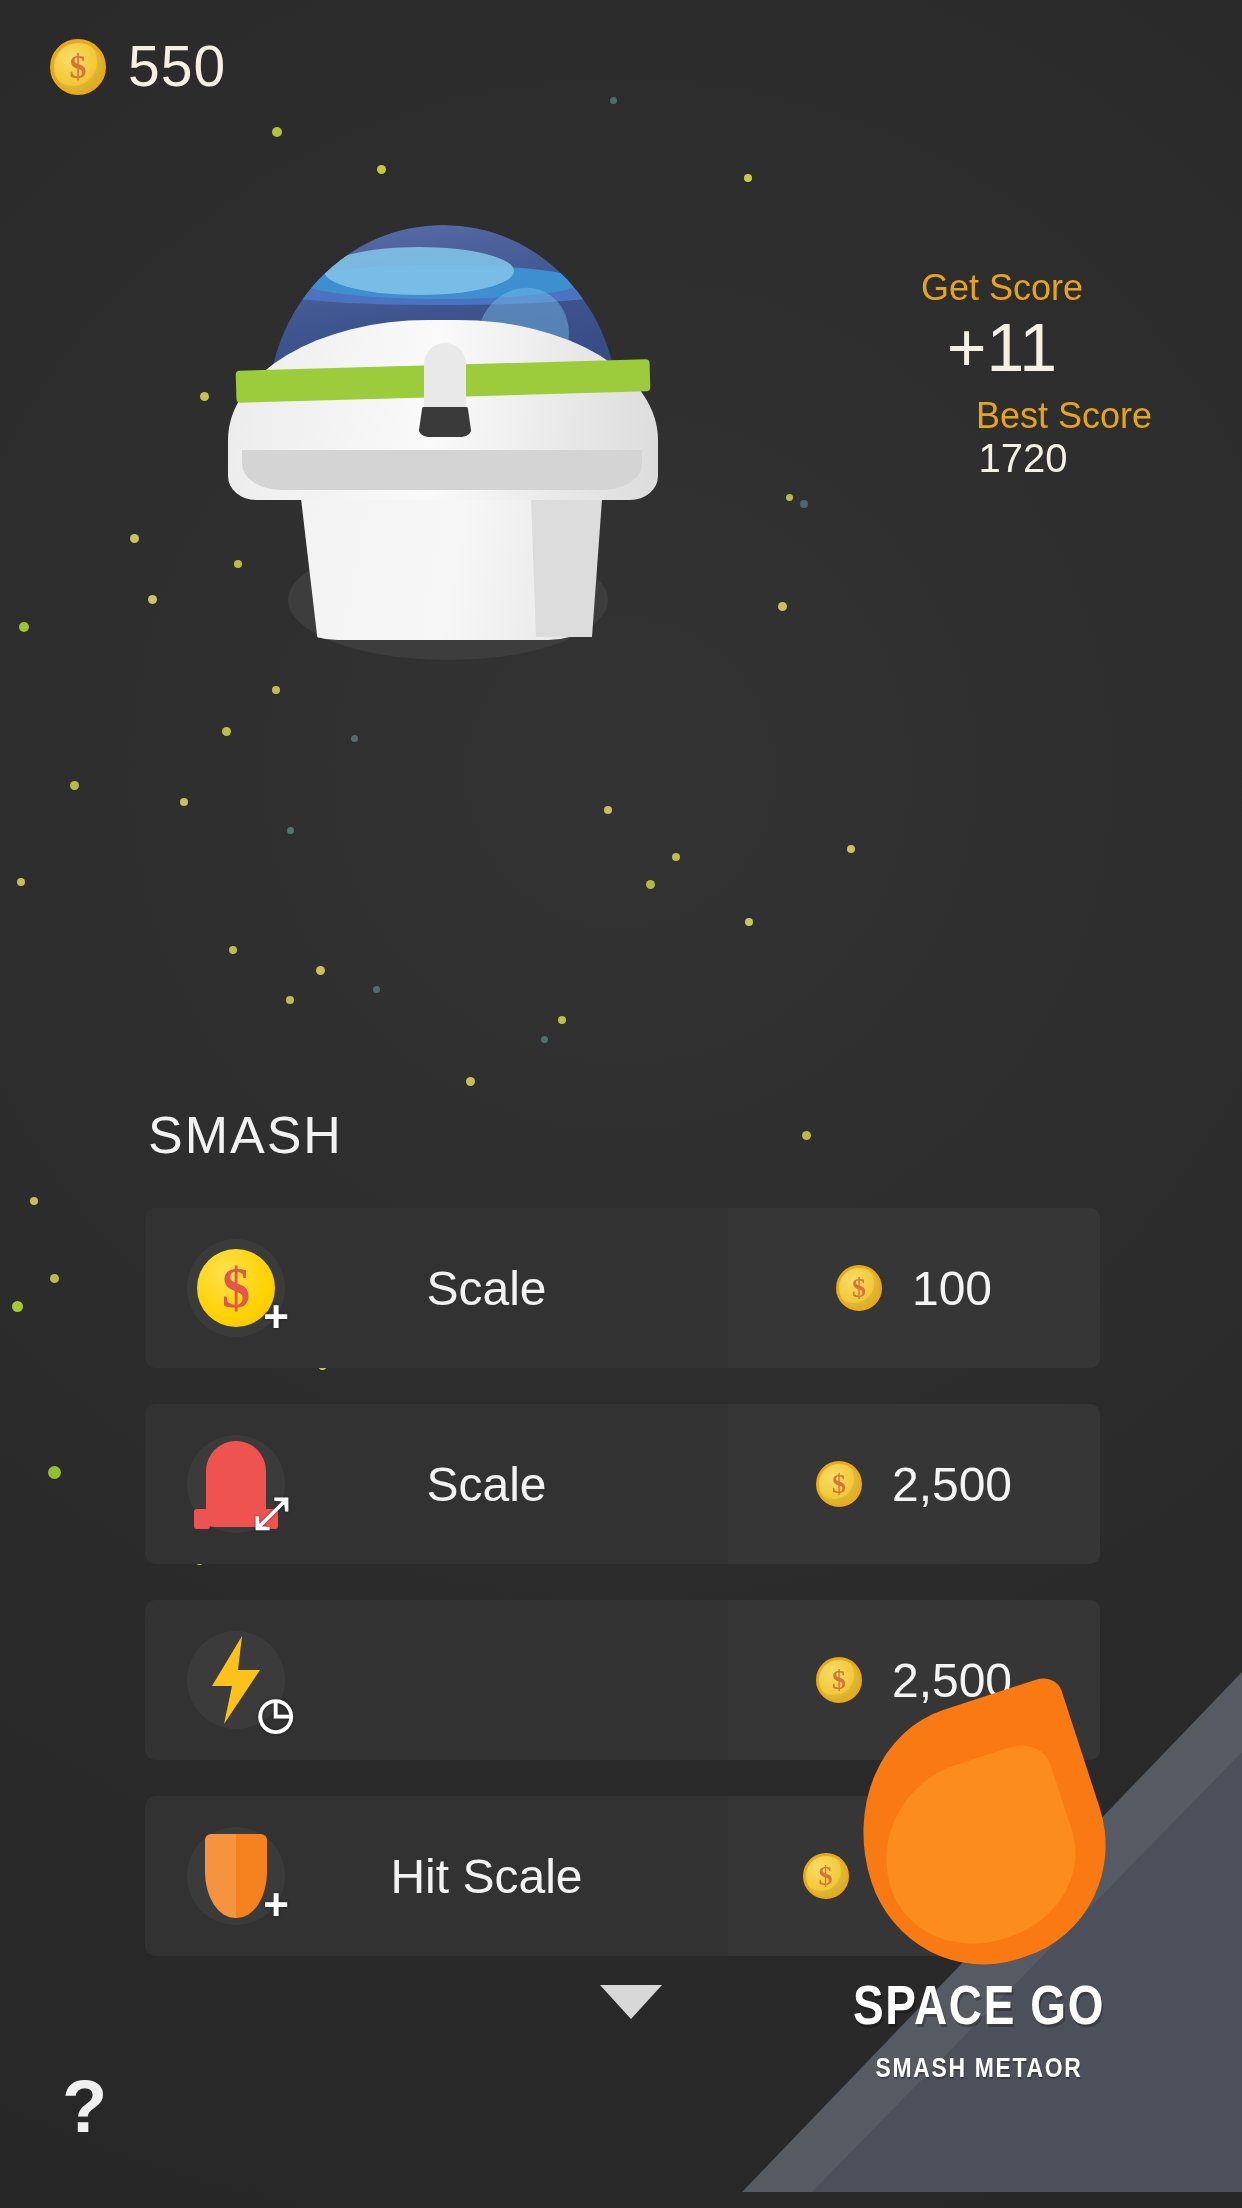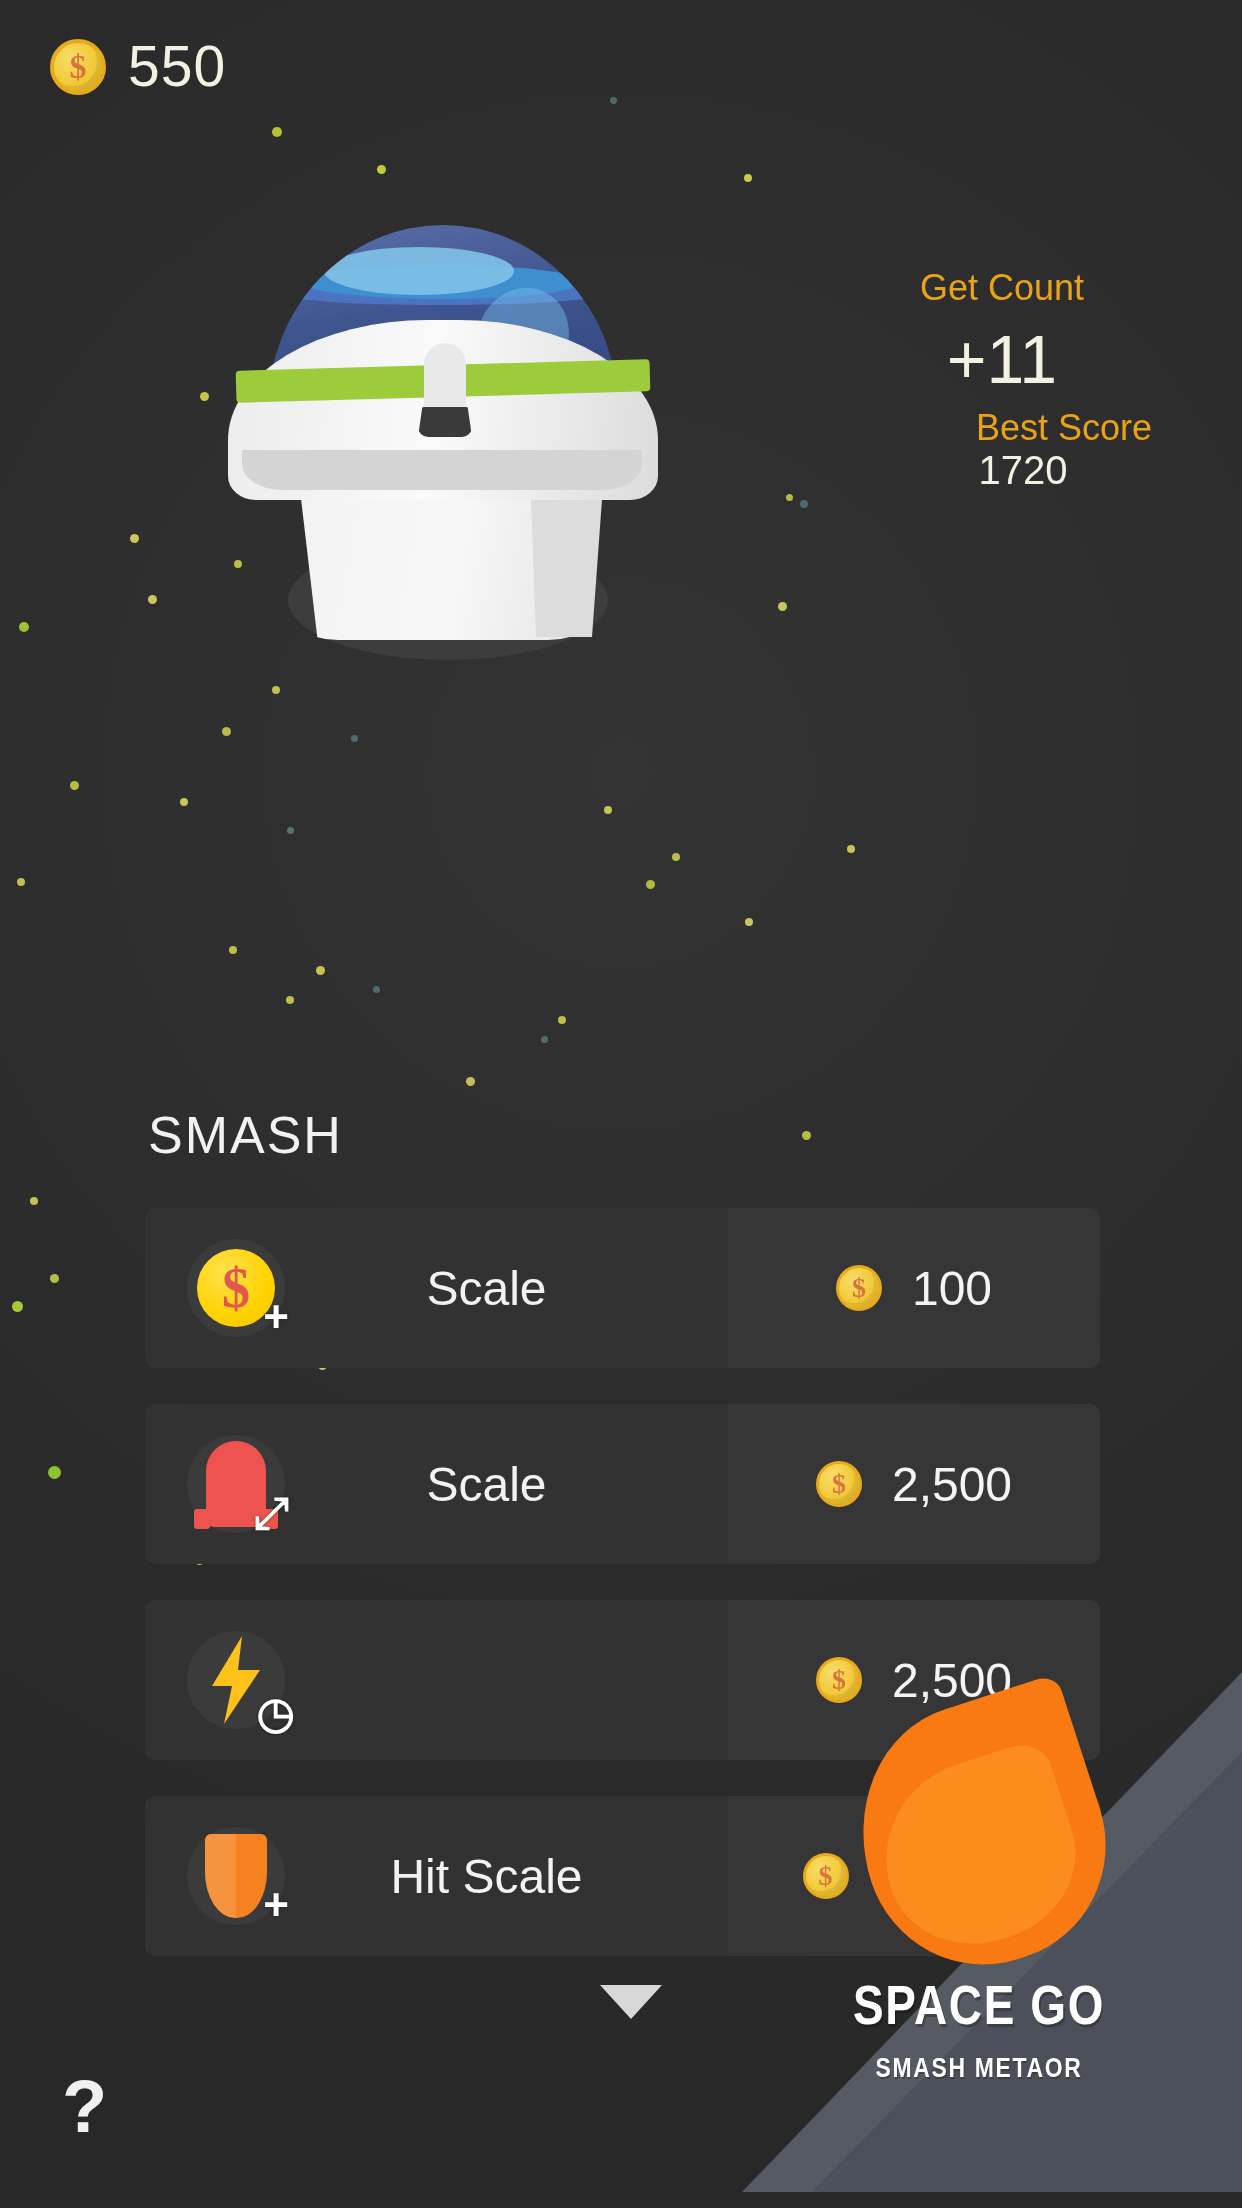--- a/index.html
+++ b/index.html
@@ -127,21 +127,21 @@
   
   #score-block {
     position:absolute; right:90px; top:268px;
     text-align:center; width:300px;
   }
   #get-coin-label {
     color:#e8a317; font-size:36px; font-weight:400; line-height:1.1;
   }
   #get-coin-value {
     color:#f4f1e3; font-size:68px; font-weight:300; line-height:1.15;
-    margin-top:12px;
+    margin-top:0;
   }
   #best-score-label {
     color:#e8a317; font-size:36px; font-weight:400; line-height:1.1;
     margin-top:10px; margin-left:42px;text-align:right;
   }
   #best-score-value {
     color:#f4f1e3; font-size:40px; font-weight:300; line-height:1.15;
     margin-left:42px;
   }
 
@@ -361,21 +361,21 @@
     <div id="ship-body"></div>
     <div id="ship-body-shade"></div>
     <div id="ship-collar"></div>
     <div id="ship-collar-lip"></div>
     <div id="ship-stripe"></div>
     <div id="ship-antenna"></div>
     <div id="ship-antenna-base"></div>
   </div>
 
   <div id="score-block">
-    <div id="get-coin-label">Get Count</div>
+    <div id="get-coin-label">Get Score</div>
     <div id="get-coin-value">+11</div>
     <div id="best-score-label">Best Score</div>
     <div id="best-score-value">1720</div>
   </div>
 
   <div id="skill-title">SMASH</div>
 
   <div id="skill-list">
 
     <div class="skill-row">

